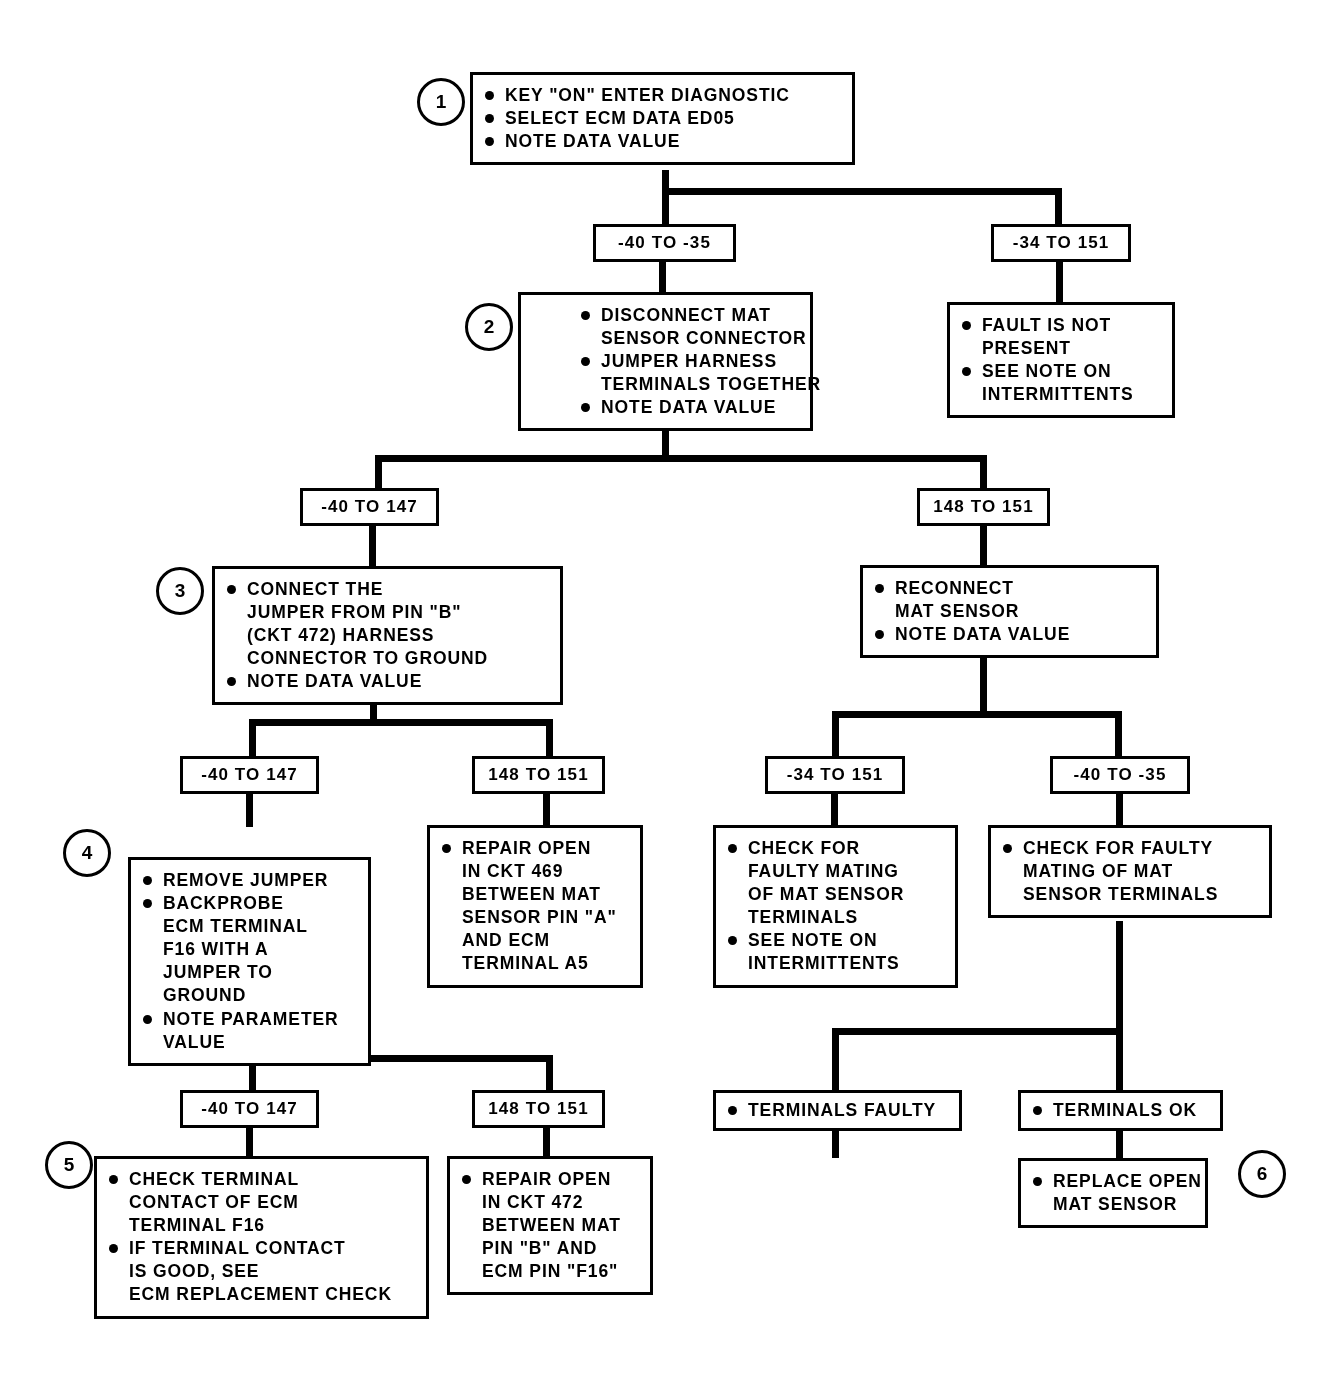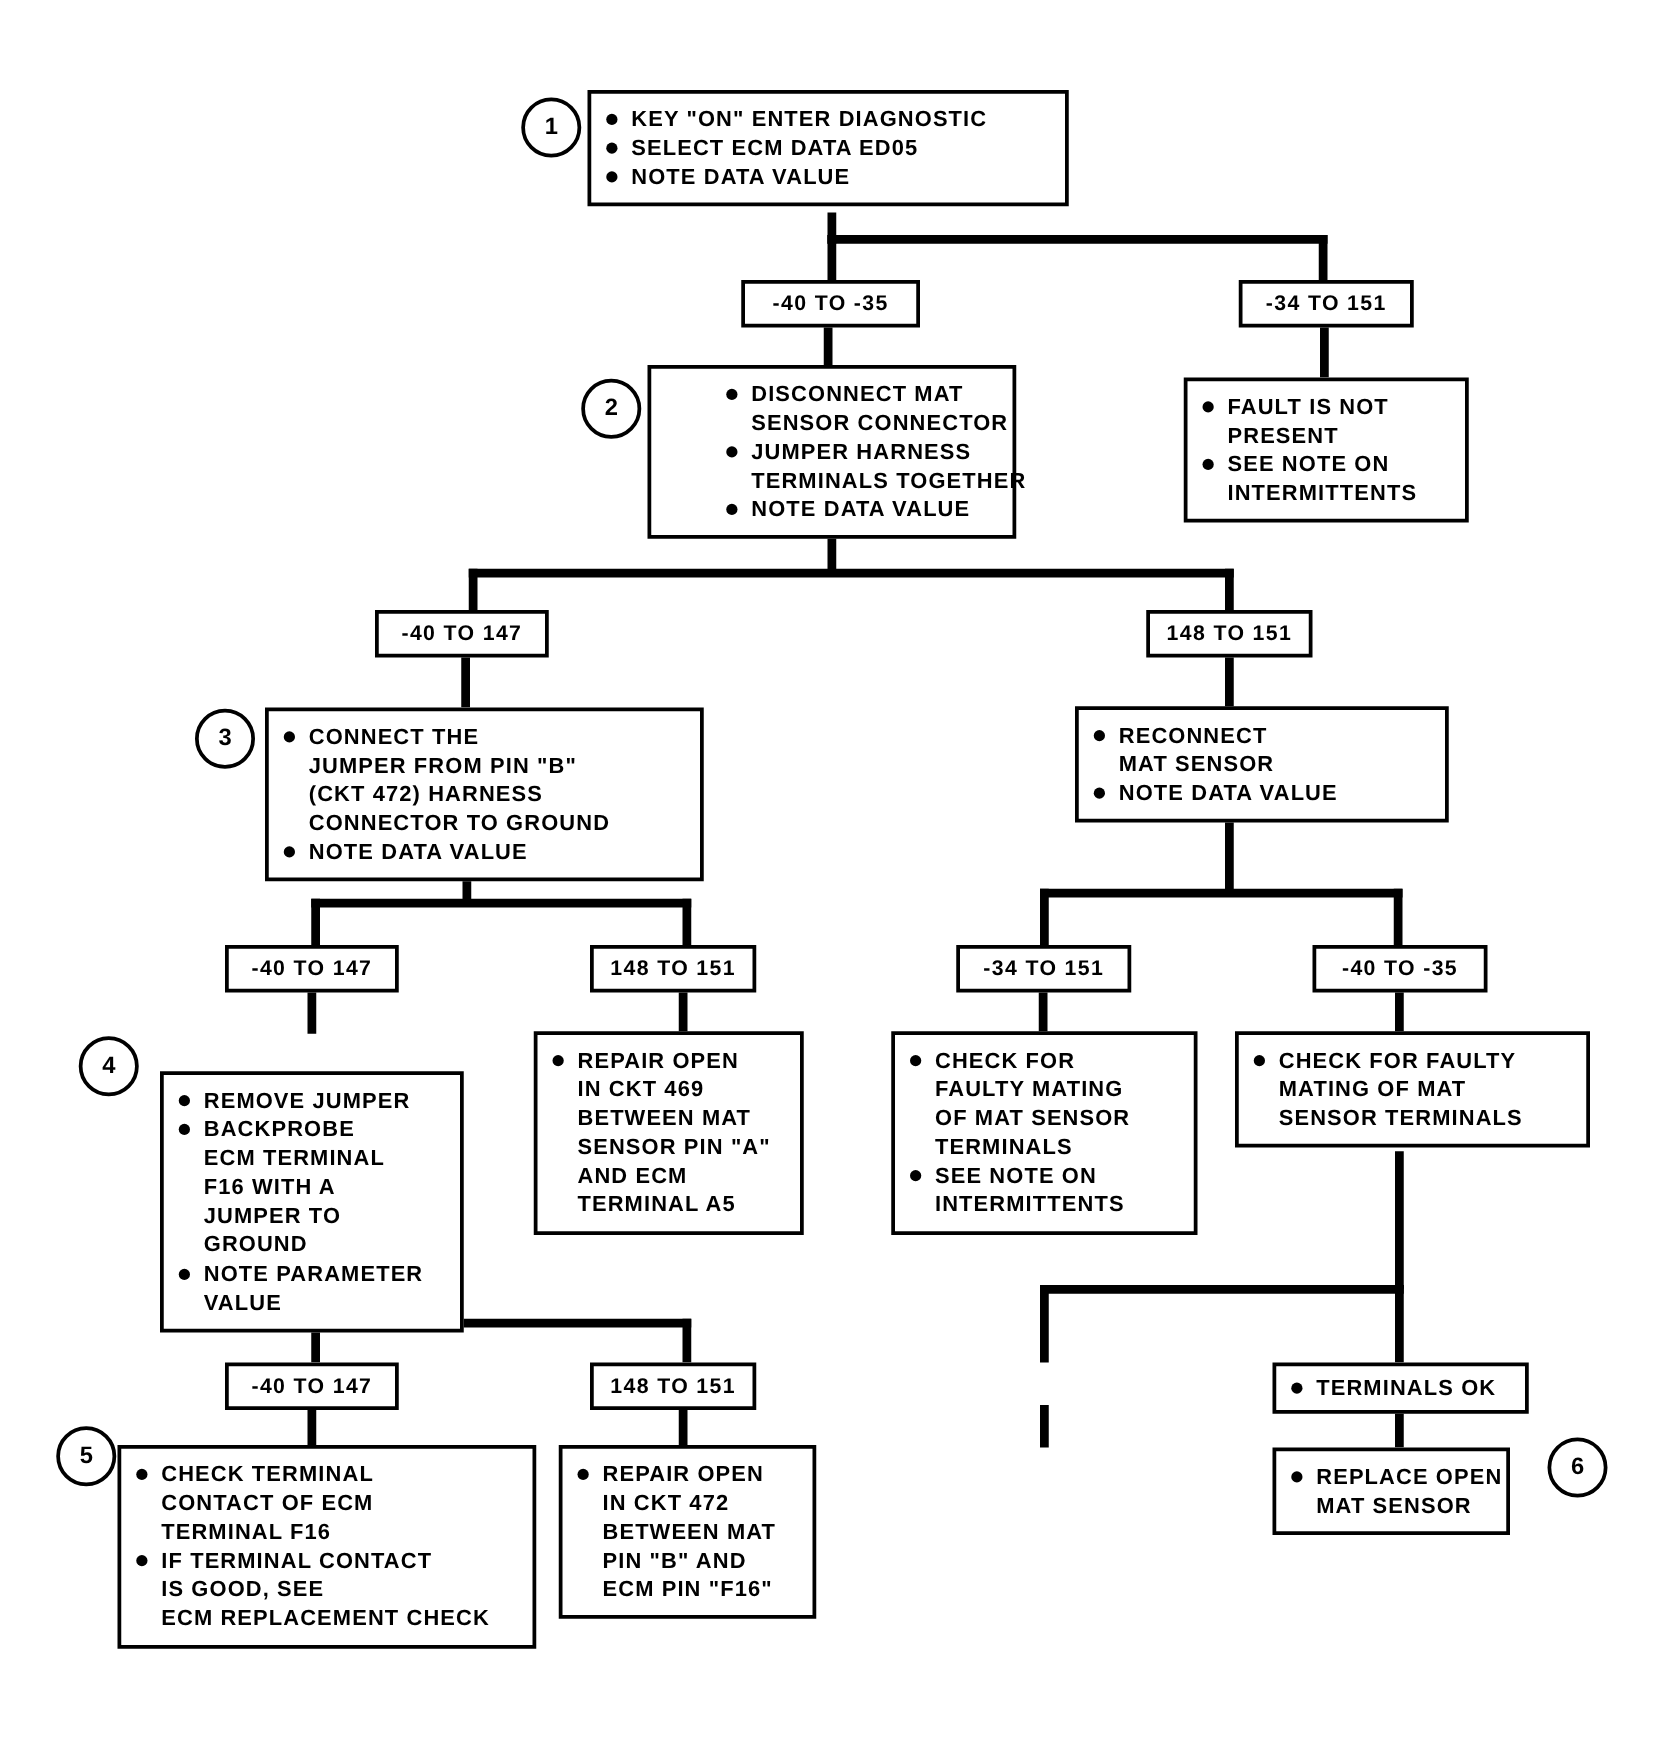--- a/index.html
+++ b/index.html
@@ -266,20 +266,25 @@
     </div>
   </div>
 
   <div class="range" style="left:180px; top:1090px; width:139px;">
     <span>-40 TO 147</span>
   </div>
   <div class="range" style="left:472px; top:1090px; width:133px;">
     <span>148 TO 151</span>
   </div>
 
+  <div class="node" style="left:713px; top:1090px; width:249px;">
+    <div class="node-inner" style="padding:6px 10px 6px 12px;">
+      <div class="bullet-line"><span class="dot"></span><span class="btxt">TERMINALS FAULTY</span></div>
+    </div>
+  </div>
   <div class="node" style="left:1018px; top:1090px; width:205px;">
     <div class="node-inner" style="padding:6px 16px 6px 12px;">
       <div class="bullet-line"><span class="dot"></span><span class="btxt">TERMINALS OK</span></div>
     </div>
   </div>
 
   <div class="step-circle" style="left:45px; top:1141px;">
     <span>5</span>
   </div>
   <div class="node" style="left:94px; top:1156px; width:335px;">

